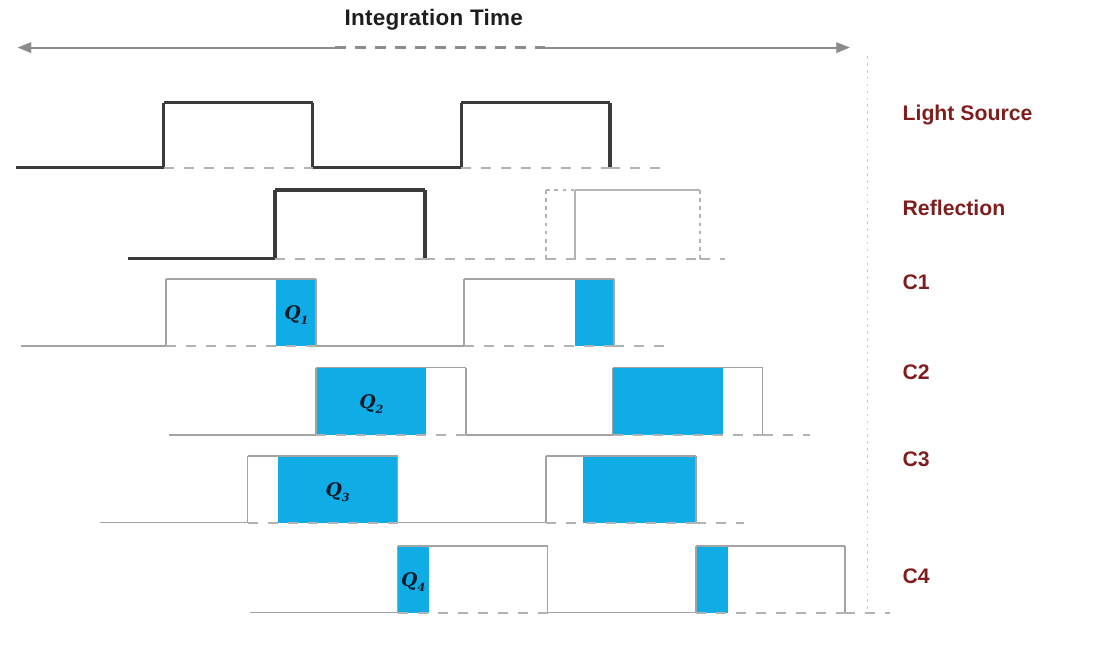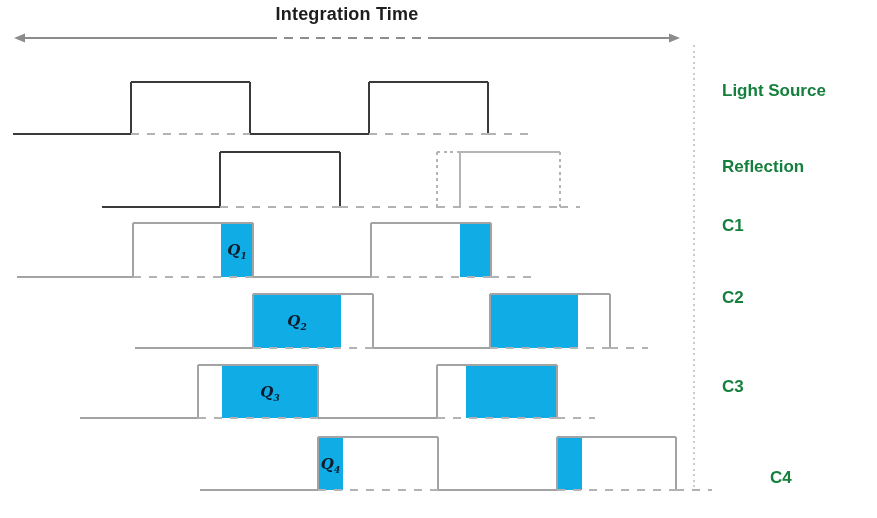--- a/index.html
+++ b/index.html
@@ -17,21 +17,21 @@
     font-size:18px;
     font-weight:700;
     color:#1d1d1d;
     letter-spacing:0.2px;
   }
   .row-label{
     position:absolute;
     left:722px;
     font-size:17px;
     font-weight:700;
-    color:#15803d;
+    color:#7f1d1d;
     white-space:nowrap;
   }
   svg{position:absolute;left:0;top:0;}
   .qtext{
     font-family:"DejaVu Serif", serif;
     font-style:italic;
     font-weight:700;
     fill:#0e1b2a;
   }
 </style>
@@ -142,16 +142,16 @@
         <line x1="557" y1="490" x2="676" y2="490" stroke="#b3b3b3" stroke-width="1.6" shape-rendering="crispEdges" stroke-dasharray="8 8"></line>
         <line x1="676" y1="490" x2="712" y2="490" stroke="#b3b3b3" stroke-width="1.6" shape-rendering="crispEdges" stroke-dasharray="8 8"></line>
         <text x="330.5" y="468.5" text-anchor="middle" font-size="15" class="qtext"><tspan>Q</tspan><tspan font-size="9" dy="4">4</tspan></text>
       </g>
     </svg>
   <div id="labels">
       <div class="row-label" style="top: 81px;">Light Source</div>
       <div class="row-label" style="top: 157px;">Reflection</div>
       <div class="row-label" style="top: 216px;">C1</div>
       <div class="row-label" style="top: 288px;">C2</div>
-      <div class="row-label" style="top: 377px;">C3</div>
-      <div class="row-label" style="top: 468px; margin-left: 48px;">C4</div>
+      <div class="row-label" style="top: 358px;">C3</div>
+      <div class="row-label" style="top: 451px;">C4</div>
     </div>
 </div>
 
 </body></html>

